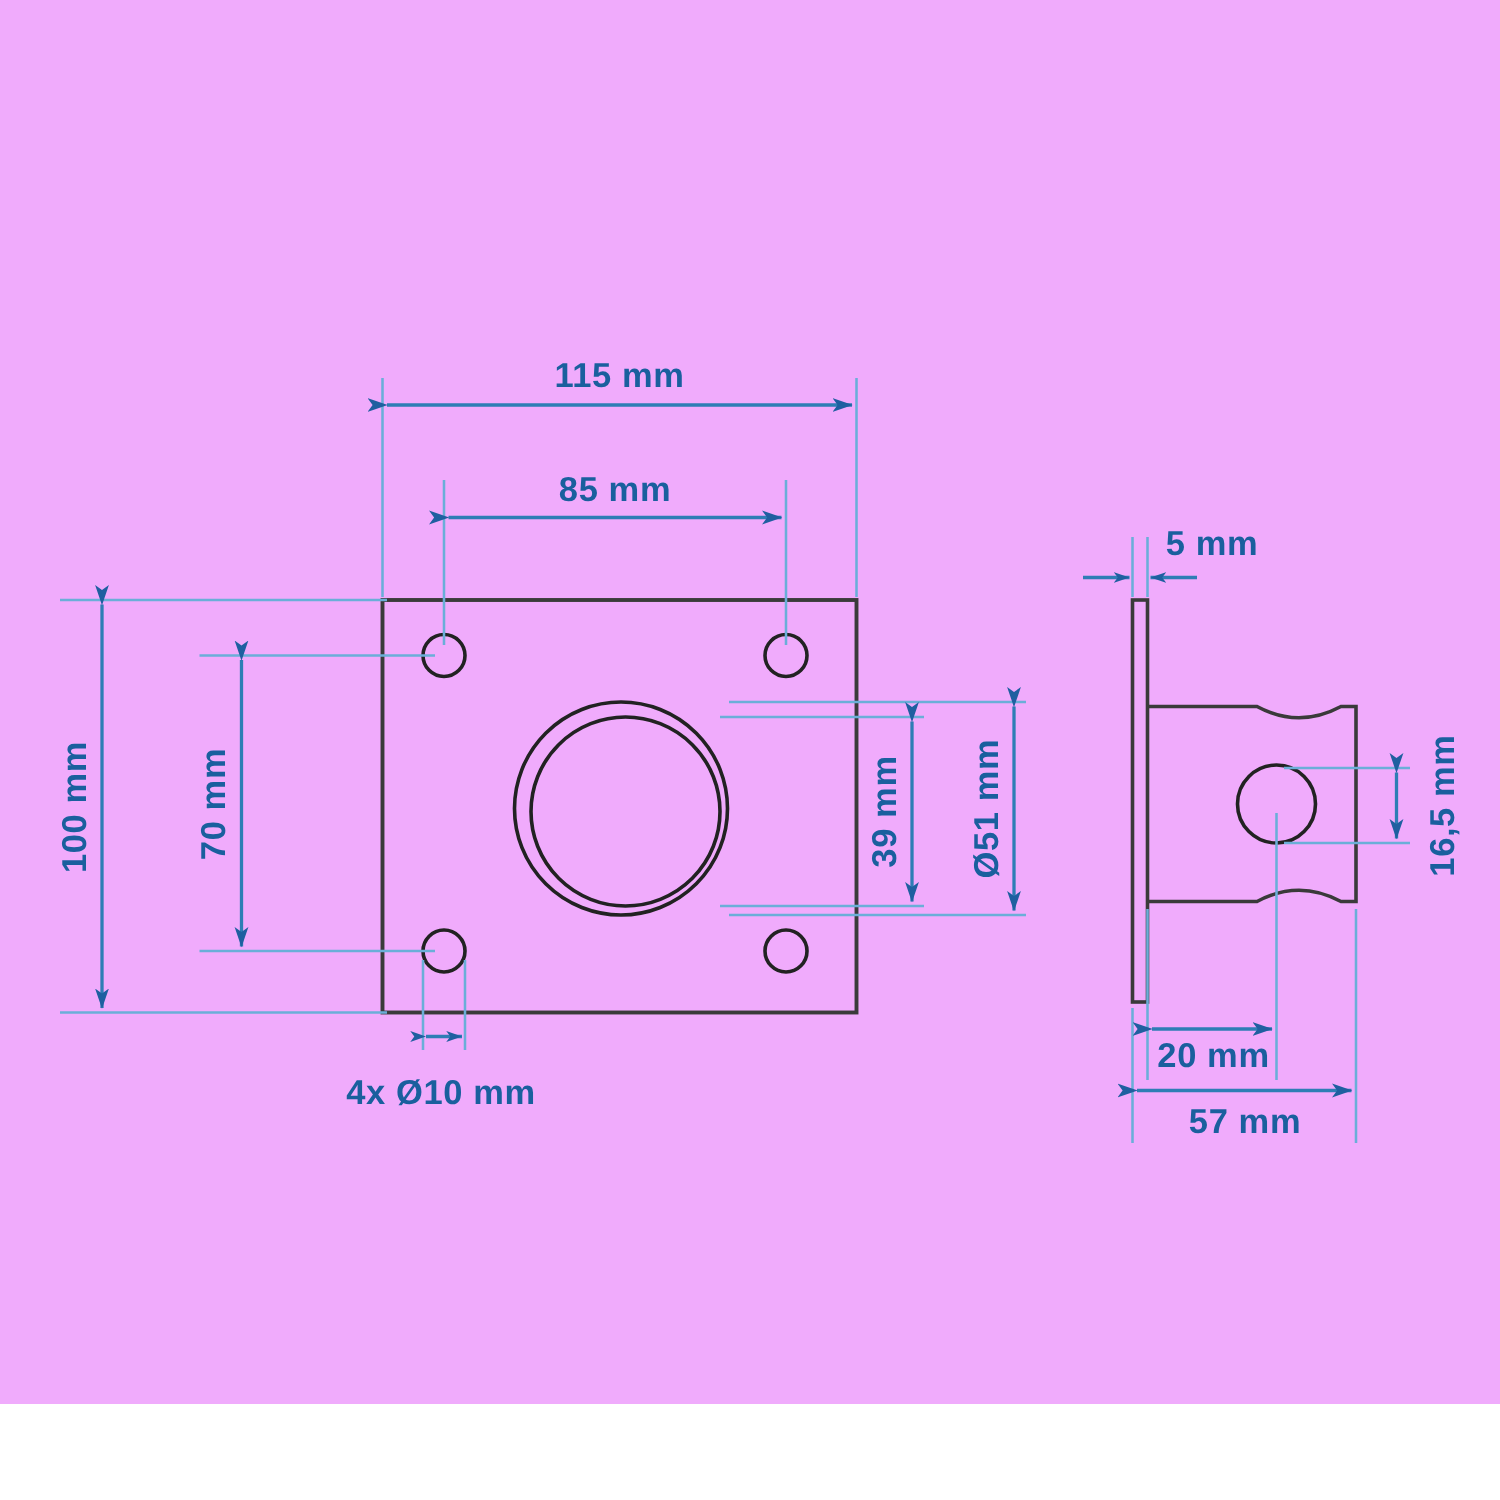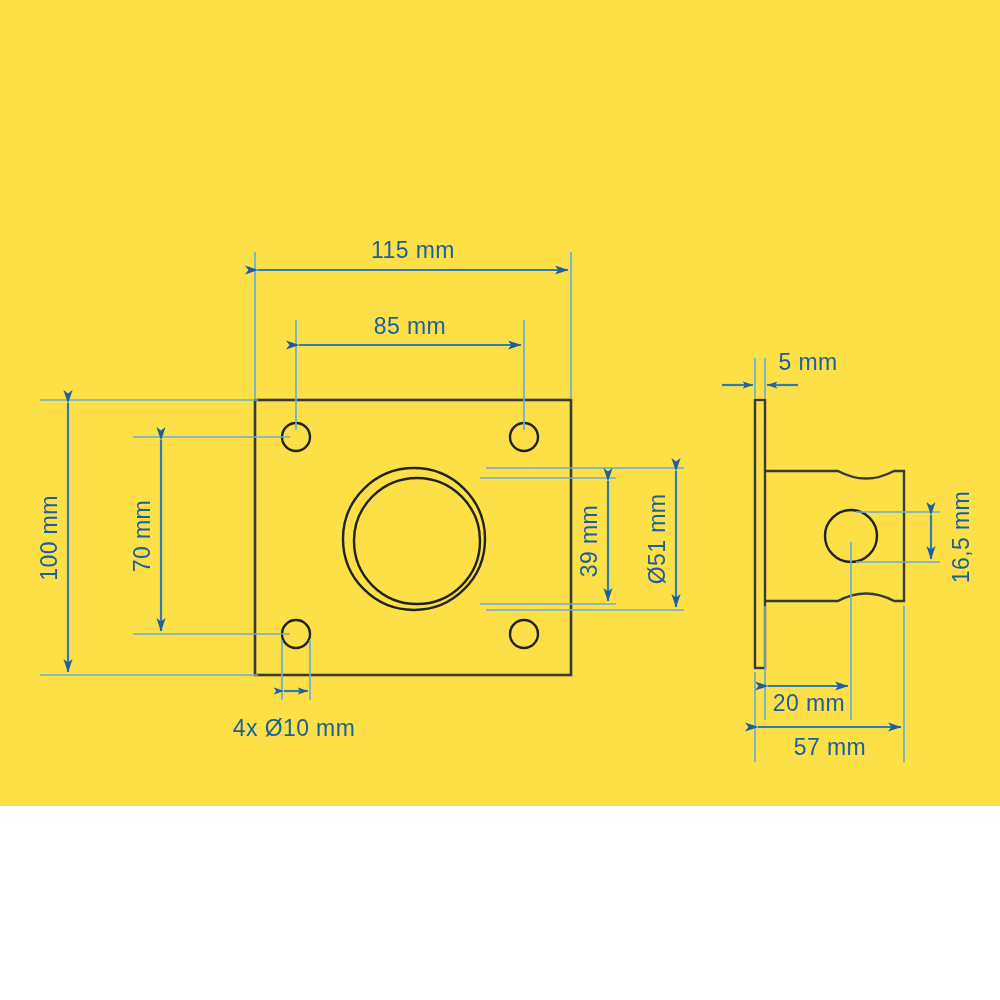--- a/index.html
+++ b/index.html
@@ -7,23 +7,24 @@
     margin: 0;
     padding: 0;
     background: #ffffff;
   }
   body {
     font-family: "Liberation Sans", sans-serif;
   }
   #sheet {
     position: relative;
     width: 1000px;
-    height: 806px;
-    background: #fde047;
+    height: 936px;
+    background: #f0abfc;
     overflow: hidden;
+    font-weight: bold;
   }
   #sheet svg {
     position: absolute;
     top: 0;
     left: 0;
     display: block;
   }
   .dim-text {
     font-family: "Liberation Sans", sans-serif;
     font-size: 23px;

